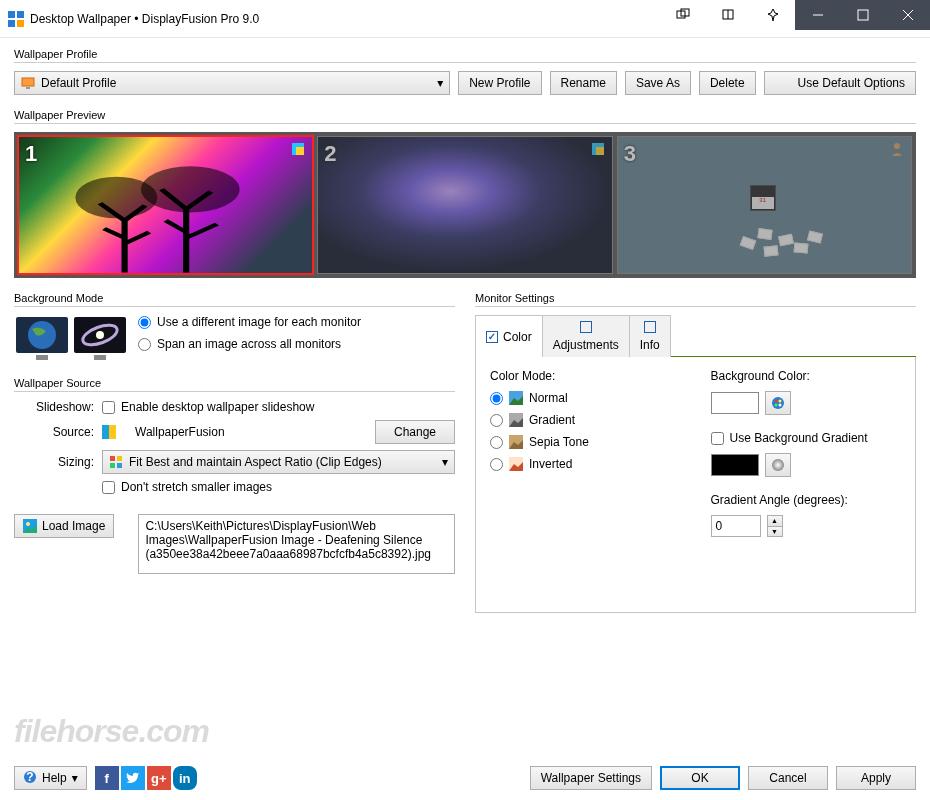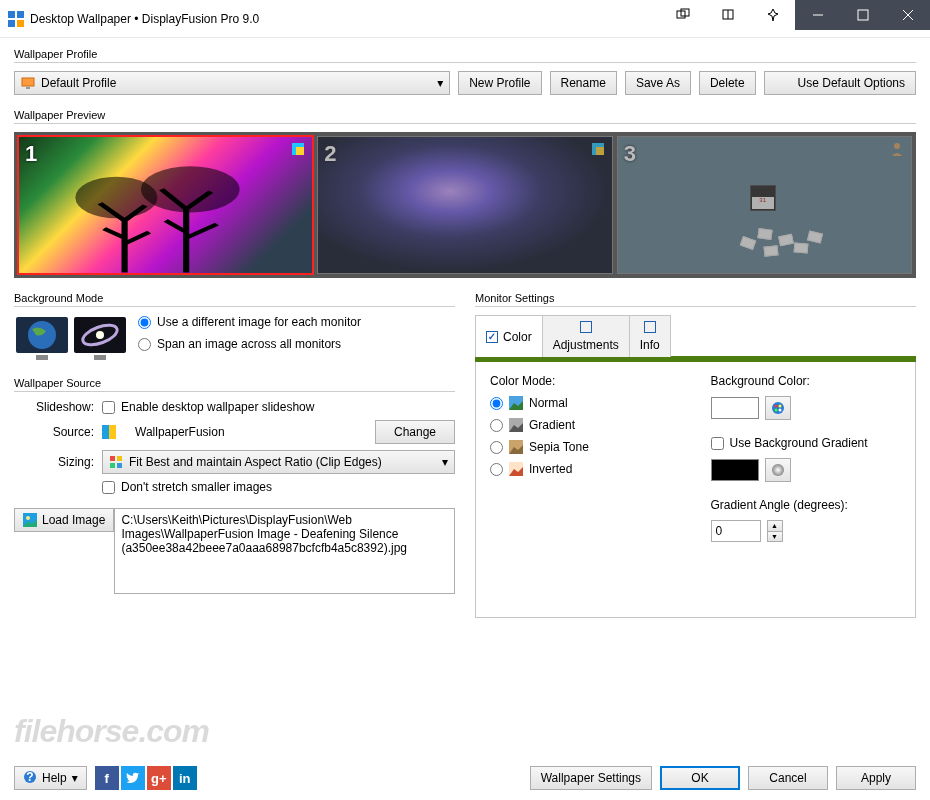--- a/index.html
+++ b/index.html
@@ -48,25 +48,25 @@
 .thumb-img svg { width: 100%; height: 100%; }
 .radio-list { display: flex; flex-direction: column; gap: 8px; }
 .radio-row { display: flex; align-items: center; gap: 6px; }
 
 .source-grid { display: grid; grid-template-columns: 80px 1fr auto; gap: 6px 8px; align-items: center; }
 .source-grid .label { text-align: right; }
 .source-val { display: flex; align-items: center; gap: 19px; }
 .select-ctl { height: 24px; border: 1px solid #adadad; background: linear-gradient(#f7f7f7,#e3e3e3); display: flex; align-items: center; padding: 0 6px; gap: 6px; }
 .select-ctl .arrow { margin-left: auto; }
 
-.load-row { display: flex; gap: 0; margin-top: 14px; align-items: flex-start; }
+.load-row { display: flex; gap: 24px; margin-top: 20px; align-items: flex-start; }
 .load-btn { height: 24px; border: 1px solid #adadad; background: linear-gradient(#f7f7f7,#e3e3e3); display: flex; align-items: center; padding: 0 8px; gap: 5px; }
-.path-box { flex: 1; height: 86px; border: 1px solid #adadad; padding: 4px 6px; font-size: 12px; overflow: hidden; }
-
-.tabs { display: flex; border-bottom: 6px solid #4d7c0f; }
+.path-box { flex: 1; height: 60px; border: 1px solid #adadad; padding: 4px 6px; font-size: 12px; overflow: hidden; }
+
+.tabs { display: flex; border-bottom: 1px solid #4d7c0f; }
 .tab { padding: 5px 10px; border: 1px solid #c5c5c5; border-bottom: none; margin-bottom: -1px; background: #fff; display: flex; align-items: center; gap: 5px; }
 .tab + .tab { margin-left: -1px; }
 .tab.inactive { background: #f1f1f1; flex-direction: column; }
 .chk { width: 12px; height: 12px; border: 1px solid #1f5fb0; display: inline-flex; align-items: center; justify-content: center; }
 .chk.on::after { content: "✓"; font-size: 10px; color: #1f5fb0; font-weight: bold; }
 
 .tab-pane { border: 1px solid #c5c5c5; border-top: none; padding: 12px 14px; min-height: 256px; }
 .ms-cols { display: flex; gap: 30px; }
 .ms-col { flex: 1; display: flex; flex-direction: column; gap: 8px; }
 .swatch { width: 48px; height: 22px; border: 1px solid #888; background: #fff; display: inline-block; }
@@ -76,21 +76,21 @@
 .num-input { width: 50px; height: 22px; border: 1px solid #adadad; padding: 0 4px; }
 .spinner { width: 16px; height: 22px; border: 1px solid #adadad; display: flex; flex-direction: column; }
 .spinner div { flex: 1; display: flex; align-items: center; justify-content: center; font-size: 7px; background: linear-gradient(#f7f7f7,#e3e3e3); }
 .spinner div:first-child { border-bottom: 1px solid #adadad; }
 
 .footer { position: absolute; bottom: 0; left: 0; right: 0; padding: 10px 14px; background: #fff; display: flex; align-items: center; gap: 8px; }
 .footer .spacer { flex: 1; }
 .help-btn { height: 24px; border: 1px solid #adadad; background: linear-gradient(#f7f7f7,#e3e3e3); display: flex; align-items: center; padding: 0 8px; gap: 5px; }
 .social { display: flex; gap: 2px; }
 .social-btn { width: 24px; height: 24px; display: flex; align-items: center; justify-content: center; color: #fff; font-weight: bold; font-size: 13px; }
-.fb { background: #3b5998; } .tw { background: #1da1f2; } .gp { background: #dd4b39; } .li { background: #0077b5; }
+.fb { background: #3b5998; } .tw { background: #1da1f2; } .gp { background: #dd4b39; } .li { background: #0077b5; border-radius: 8px; }
 
 .watermark { position: absolute; left: 14px; bottom: 50px; font-size: 32px; font-weight: 800; color: #000; opacity: 0.14; letter-spacing: -1px; font-style: italic; }
 
 .sq-icon { width: 14px; height: 14px; display: inline-block; }
 </style>
 </head>
 <body>
 
 <div class="titlebar">
   <span class="app-icon">

